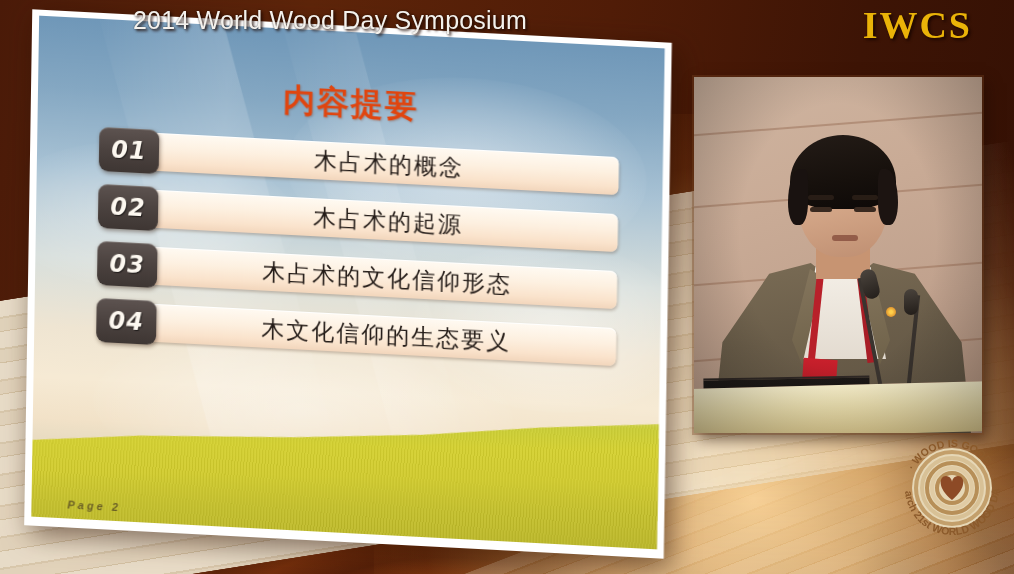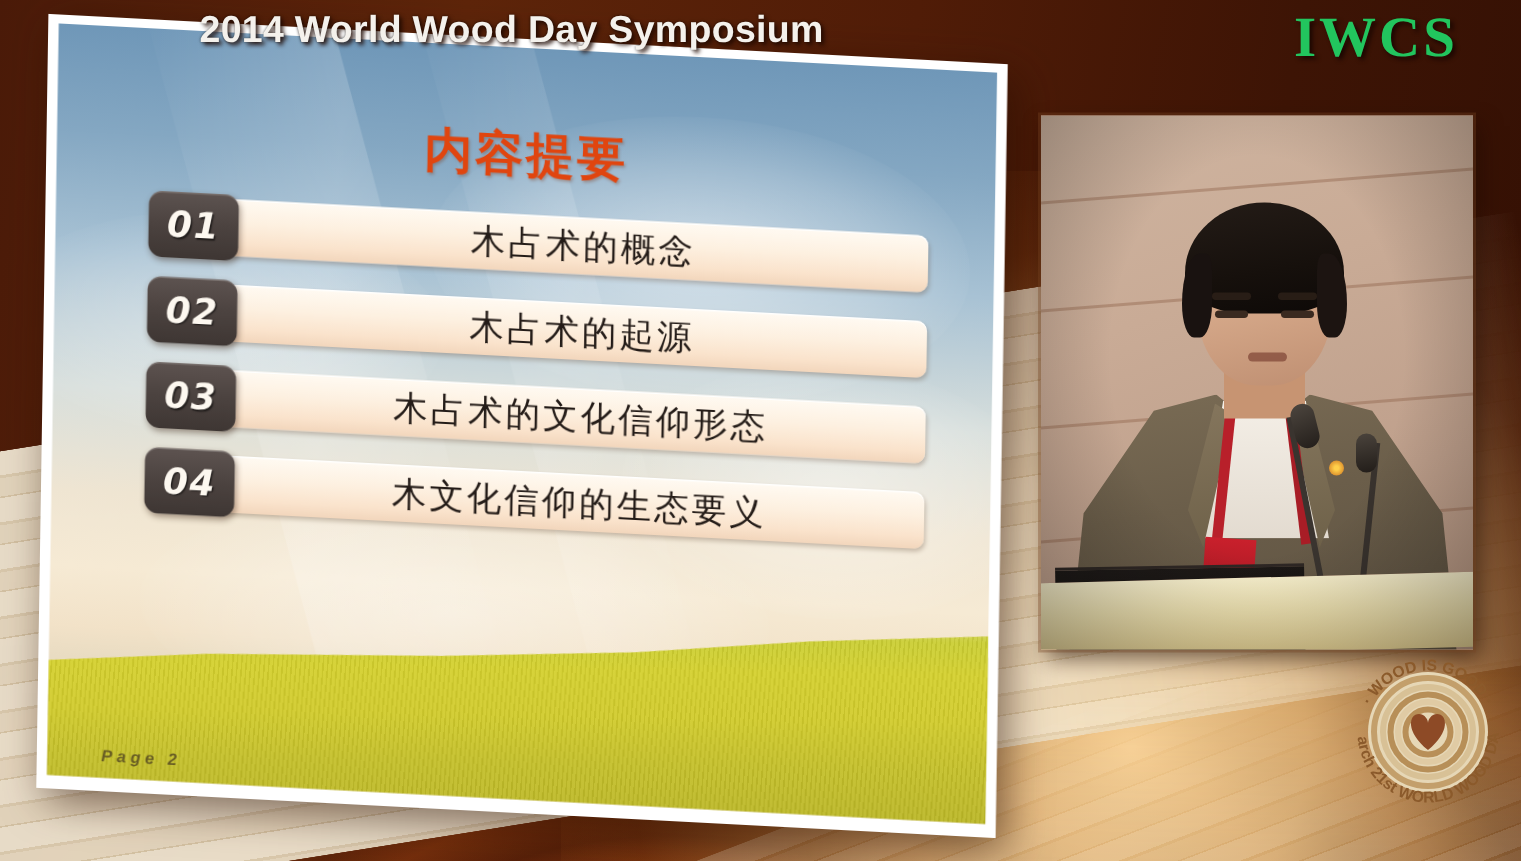--- a/index.html
+++ b/index.html
@@ -92,36 +92,36 @@
     mask-image: linear-gradient(to top right, rgba(0,0,0,0.95) 0%, rgba(0,0,0,0.6) 45%, rgba(0,0,0,0) 85%);
     -webkit-mask-image: linear-gradient(to top right, rgba(0,0,0,0.95) 0%, rgba(0,0,0,0.6) 45%, rgba(0,0,0,0) 85%);
   }
 
   
   #header-title {
     position: absolute;
     left: 133px;
     top: 6px;
     font-size: 25px;
-    font-weight: bold;
+    font-weight: normal;
     color: #f4f1ec;
     letter-spacing: 0.2px;
     text-shadow: 2px 2px 3px rgba(30,8,0,0.85), 0 0 2px rgba(0,0,0,0.6);
     white-space: nowrap;
     z-index: 40;
   }
   #iwcs-logo {
     position: absolute;
     right: 42px;
     top: 3px;
     font-family: "Liberation Serif", "DejaVu Serif", serif;
     font-size: 38px;
     font-weight: bold;
     letter-spacing: 2px;
-    color: #22c55e;
+    color: #eab308;
     text-shadow: 2px 2px 3px rgba(20,4,0,0.8);
     z-index: 40;
   }
 
   
   #slide-wrap {
     position: absolute;
     left: 28px;
     top: 26px;
     width: 640px;

